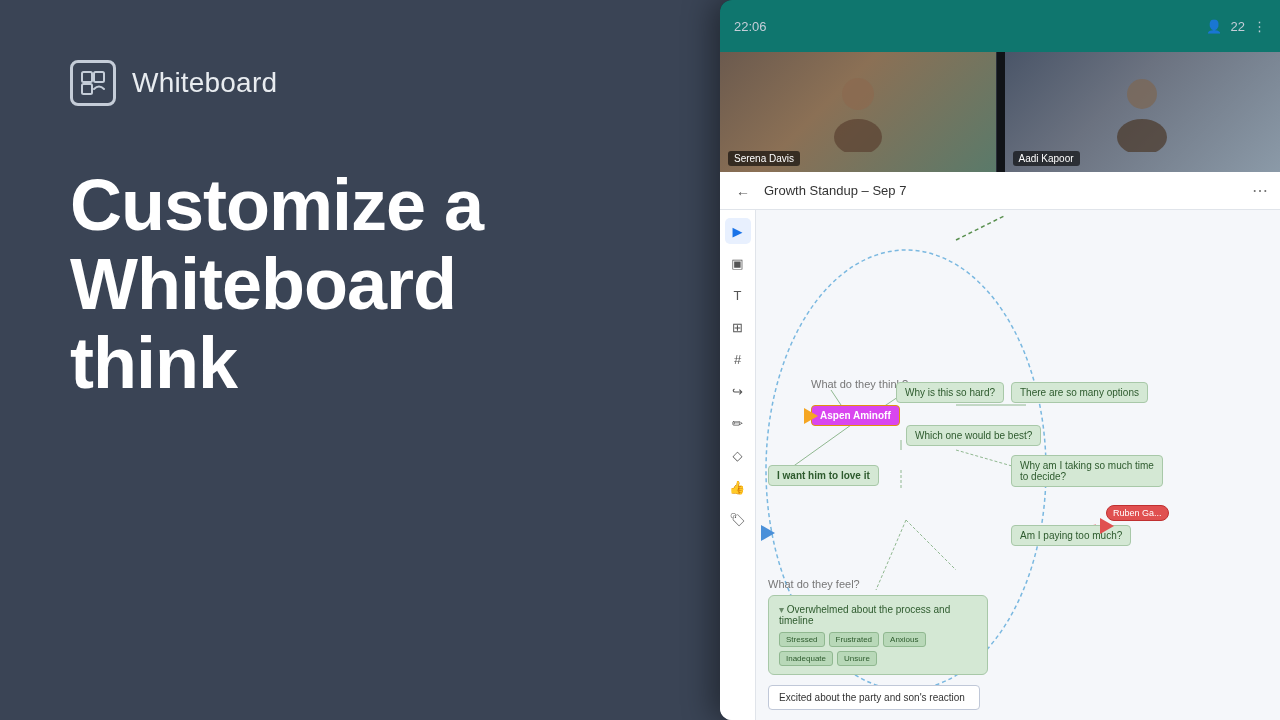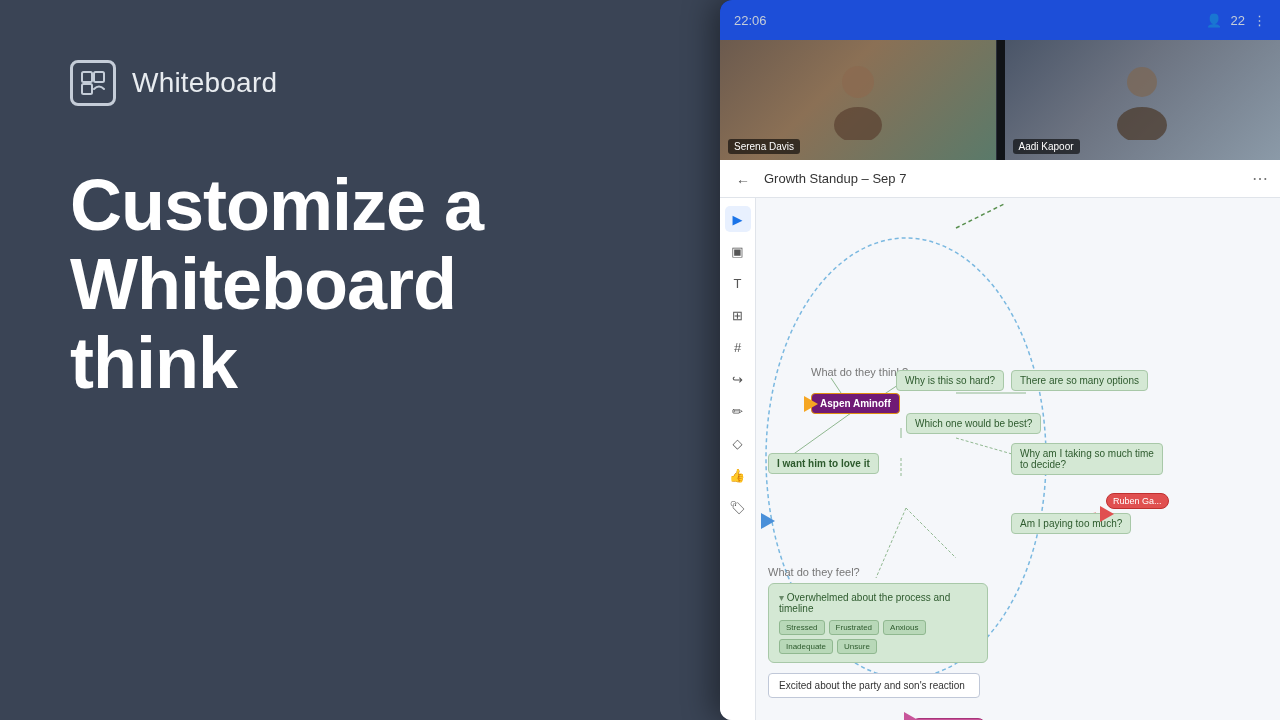--- a/index.html
+++ b/index.html
@@ -71,22 +71,22 @@
       flex-direction: column;
       background: #1e2530;
       flex-shrink: 0;
       overflow: hidden;
       border-radius: 12px 0 0 12px;
       box-shadow: -8px 0 30px rgba(0,0,0,0.4);
     }
 
     
     .video-header {
-      height: 40px;
-      background: #1d4ed8;
+      height: 52px;
+      background: #0f766e;
       display: flex;
       align-items: center;
       justify-content: space-between;
       padding: 0 14px;
       flex-shrink: 0;
     }
 
     .video-time {
       color: #c5cdd8;
       font-size: 13px;
@@ -244,21 +244,21 @@
       border: 1px solid #a8c8a8;
       border-radius: 4px;
       padding: 4px 8px;
       font-size: 10px;
       color: #2d5a2d;
       white-space: nowrap;
       font-weight: 400;
     }
 
     .node.orange {
-      background: #701a75;
+      background: #d946ef;
       border-color: #e09010;
       color: #fff;
       font-weight: 600;
     }
 
     .node.pink-label {
       background: #c8559a;
       border-color: #a8357a;
       color: #fff;
       font-size: 9px;

